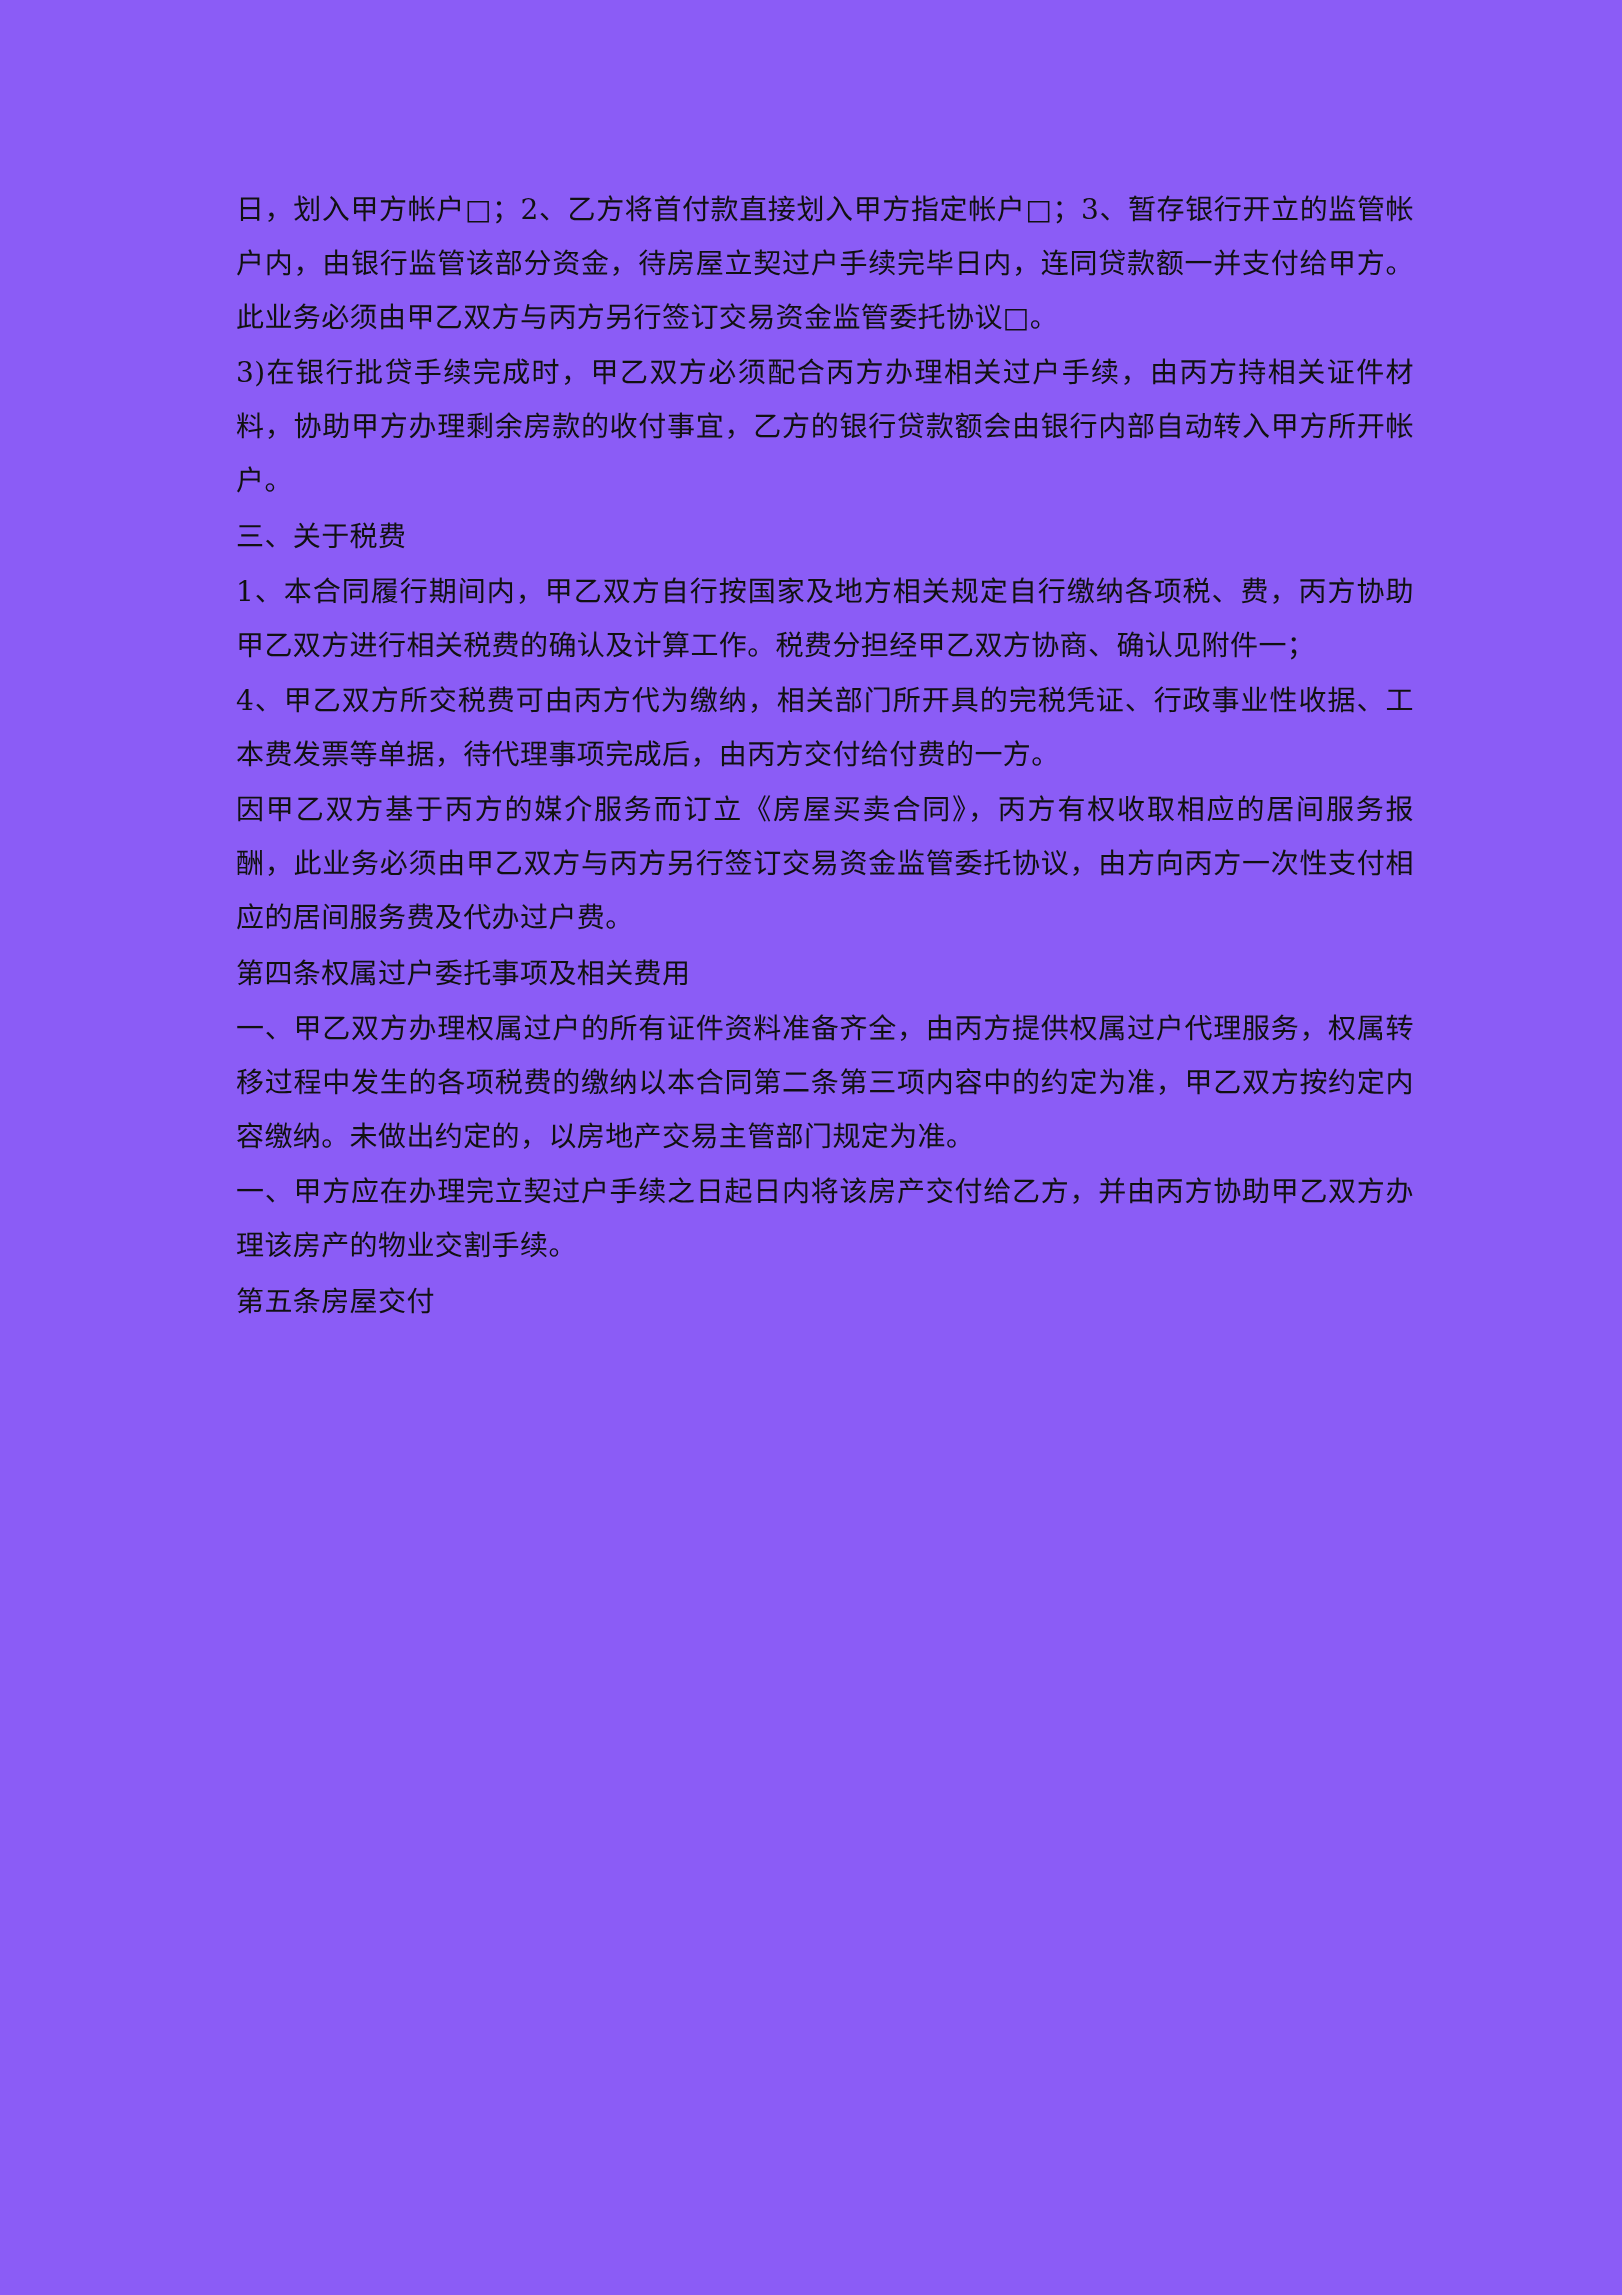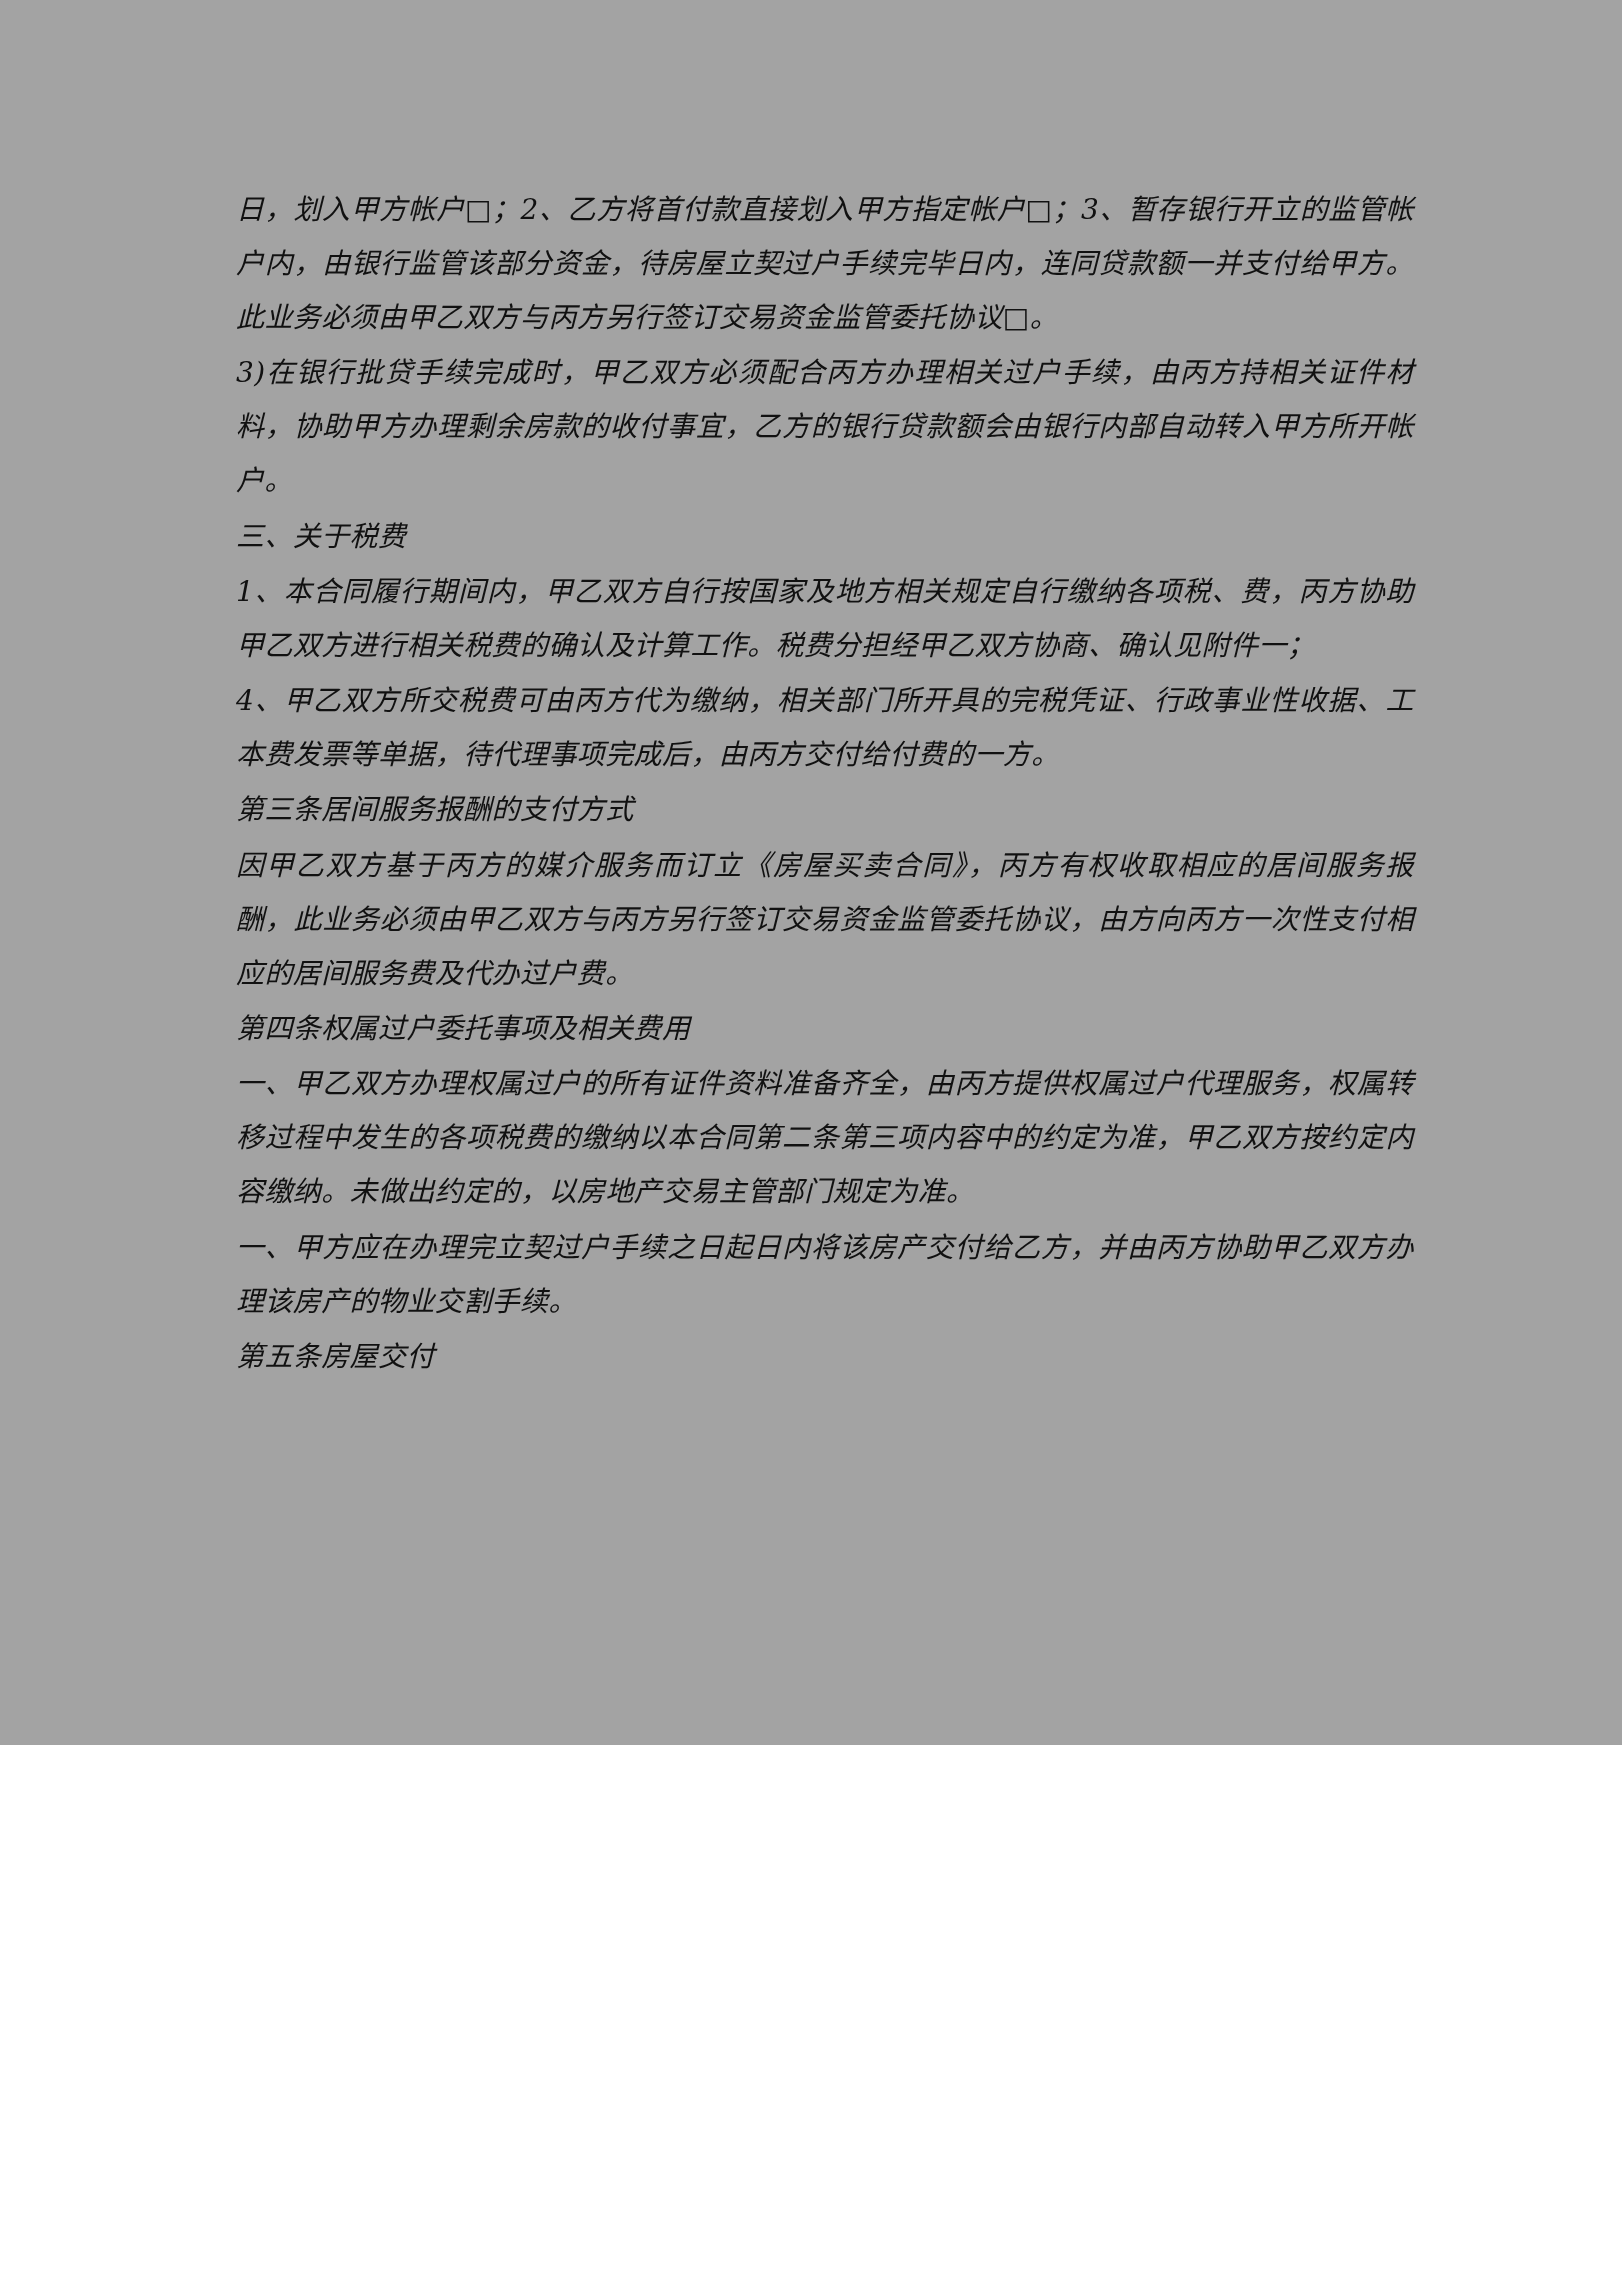--- a/index.html
+++ b/index.html
@@ -11,25 +11,24 @@
   body {
     width: 1623px;
     height: 2295px;
     font-family: "DejaVu Serif", "Liberation Serif", serif;
     color: #000000;
     overflow: hidden;
   }
   .page {
     position: relative;
     width: 1623px;
-    height: 1745px;
-    background: #a3a3a3;
+    height: 2295px;
+    background: #8b5cf6;
     box-sizing: border-box;
     padding: 183px 196px 131px 236px;
-    font-style: italic;
   }
   .doc-body {
     width: 1178px;
   }
   .para {
     font-size: 28px;
     line-height: 54px;
     text-align: justify;
     text-justify: inter-ideograph;
     margin: 0 0 1.3px 0;
@@ -40,21 +39,20 @@
 </head>
 <body>
 
 <div class="page">
   <div class="doc-body">
     <p class="para">日，划入甲方帐户□；2、乙方将首付款直接划入甲方指定帐户□；3、暂存银行开立的监管帐户内，由银行监管该部分资金，待房屋立契过户手续完毕日内，连同贷款额一并支付给甲方。此业务必须由甲乙双方与丙方另行签订交易资金监管委托协议□。</p>
     <p class="para">3)在银行批贷手续完成时，甲乙双方必须配合丙方办理相关过户手续，由丙方持相关证件材料，协助甲方办理剩余房款的收付事宜，乙方的银行贷款额会由银行内部自动转入甲方所开帐户。</p>
     <p class="para">三、关于税费</p>
     <p class="para">1、本合同履行期间内，甲乙双方自行按国家及地方相关规定自行缴纳各项税、费，丙方协助甲乙双方进行相关税费的确认及计算工作。税费分担经甲乙双方协商、确认见附件一；</p>
     <p class="para">4、甲乙双方所交税费可由丙方代为缴纳，相关部门所开具的完税凭证、行政事业性收据、工本费发票等单据，待代理事项完成后，由丙方交付给付费的一方。</p>
-    <p class="para">第三条居间服务报酬的支付方式</p>
     <p class="para">因甲乙双方基于丙方的媒介服务而订立《房屋买卖合同》，丙方有权收取相应的居间服务报酬，此业务必须由甲乙双方与丙方另行签订交易资金监管委托协议，由方向丙方一次性支付相应的居间服务费及代办过户费。</p>
     <p class="para">第四条权属过户委托事项及相关费用</p>
     <p class="para">一、甲乙双方办理权属过户的所有证件资料准备齐全，由丙方提供权属过户代理服务，权属转移过程中发生的各项税费的缴纳以本合同第二条第三项内容中的约定为准，甲乙双方按约定内容缴纳。未做出约定的，以房地产交易主管部门规定为准。</p>
     <p class="para">一、甲方应在办理完立契过户手续之日起日内将该房产交付给乙方，并由丙方协助甲乙双方办理该房产的物业交割手续。</p>
     <p class="para">第五条房屋交付</p>
   </div>
 </div>
 
 
 </body></html>

